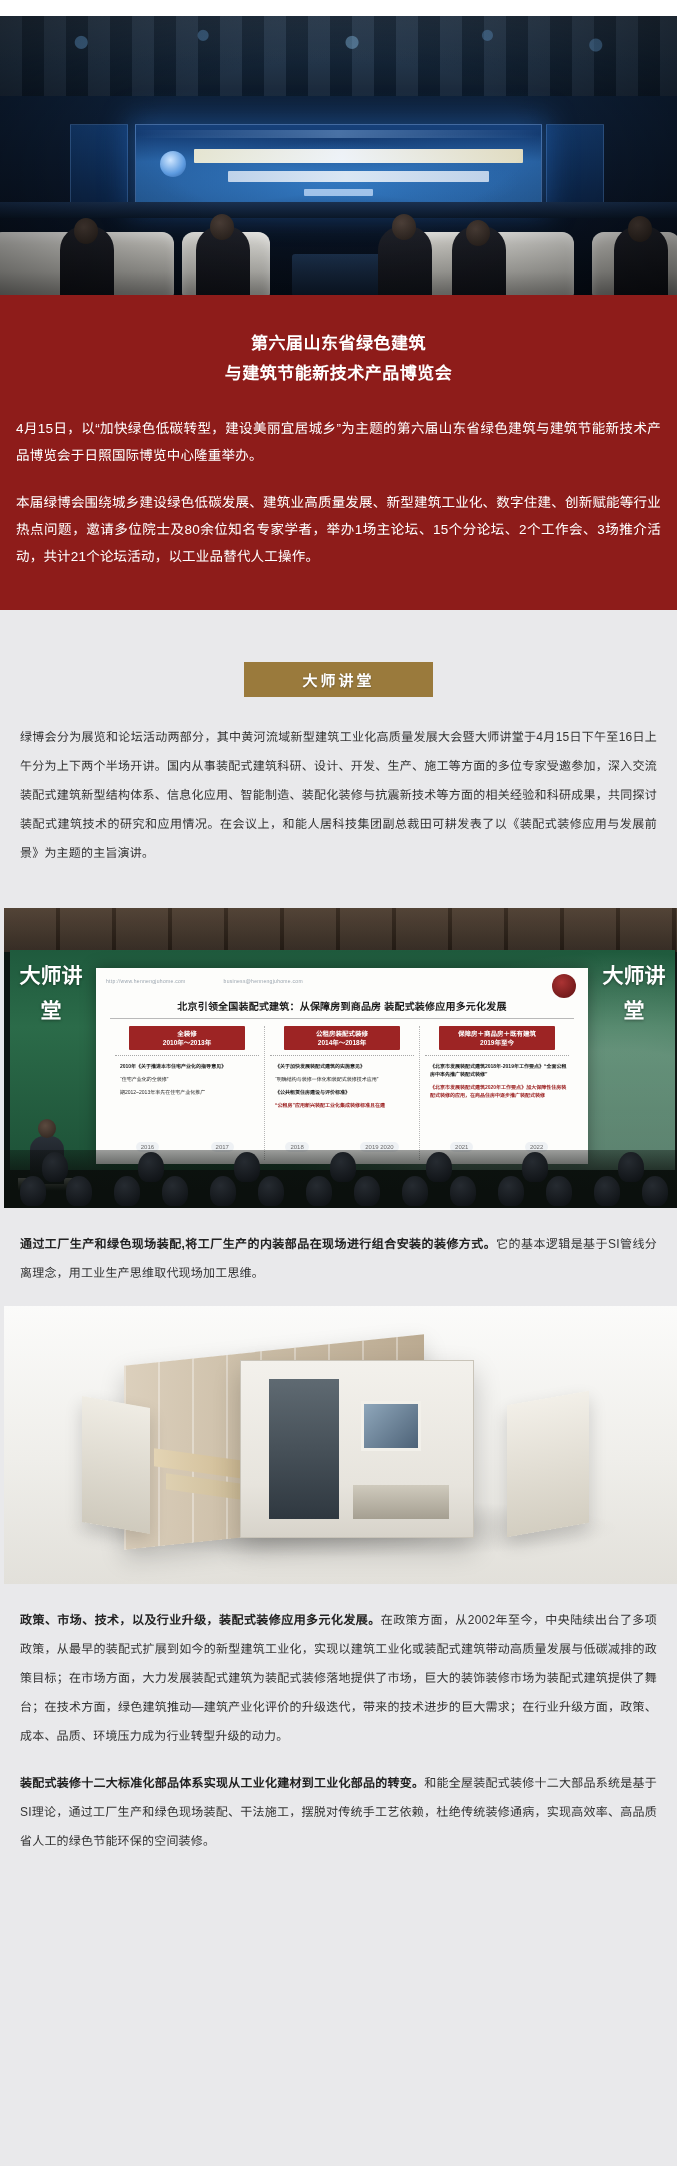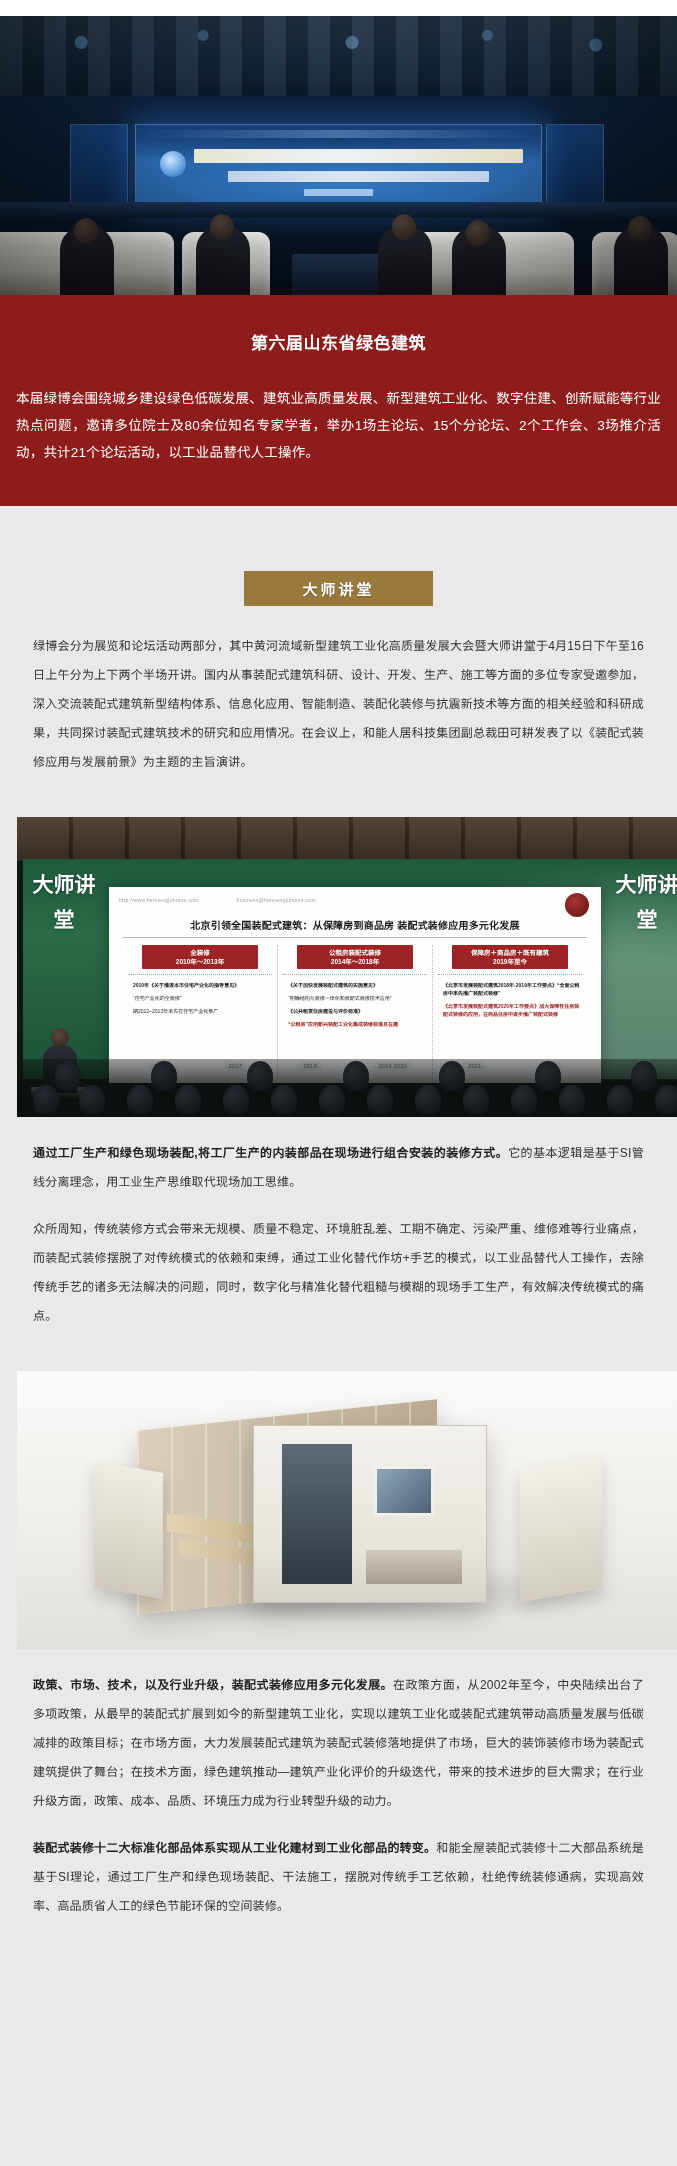--- a/index.html
+++ b/index.html
@@ -140,21 +140,21 @@
     line-height: 27px;
     text-align: justify;
     margin: 0 0 20px 0;
     letter-spacing: .2px;
   }
   .red-para:last-child { margin-bottom: 0; }
 
   
   .grey {
     background: #e9e9eb;
-    padding: 17px;
+    padding: 4px;
   }
   .section-banner-wrap {
     padding: 48px 0 26px 0;
     text-align: center;
   }
   .section-banner {
     display: inline-block;
     background: #9a7a3c;
     color: #ffffff;
     font-size: 15px;
@@ -200,21 +200,21 @@
     background:radial-gradient(ellipse at 85% 90%, rgba(255,255,255,.28) 0 35%, transparent 70%);
   }
   .lecture-photo .lp-cal-l, .lecture-photo .lp-cal-r {
     position:absolute; top:50px; width:66px; color:#ffffff;
     font-size:21px; line-height:35px; text-align:center; font-weight:600;
     text-shadow:0 1px 3px rgba(0,0,0,.4);
   }
   .lecture-photo .lp-cal-l { left: 14px; }
   .lecture-photo .lp-cal-r { right: 14px; }
   .lecture-photo .slide {
-    position: absolute; left: 92px; top: 70px; width: 492px; height: 196px;
+    position: absolute; left: 92px; top: 60px; width: 492px; height: 196px;
     background: #fdfdfb;
     box-shadow: 0 0 14px rgba(0,0,0,.35);
     overflow: hidden;
   }
   .slide .s-urls{
     position:absolute;left:10px;top:10px;right:120px;display:flex;gap:38px;
     font-size:5px;color:#9aa4ae;letter-spacing:.3px;
   }
   .slide .s-logo{
     position:absolute;right:12px;top:6px;width:24px;height:24px;border-radius:50%;
@@ -370,21 +370,23 @@
       <div class="head" style="left:392px;bottom:56px;"></div>
       <div class="head" style="left:466px;bottom:50px;"></div>
       <div class="head" style="left:628px;bottom:54px;"></div>
     </div>
     <div class="vignette"></div>
   </div>
 
   <div class="red-panel">
     <h1 class="red-title">
       <span>第六届山东省绿色建筑</span>
+      <span class="l2">与建筑节能新技术产品博览会</span>
     </h1>
+    <p class="red-para">4月15日，以“加快绿色低碳转型，建设美丽宜居城乡”为主题的第六届山东省绿色建筑与建筑节能新技术产品博览会于日照国际博览中心隆重举办。</p>
     <p class="red-para">本届绿博会围绕城乡建设绿色低碳发展、建筑业高质量发展、新型建筑工业化、数字住建、创新赋能等行业热点问题，邀请多位院士及80余位知名专家学者，举办1场主论坛、15个分论坛、2个工作会、3场推介活动，共计21个论坛活动，以工业品替代人工操作。</p>
   </div>
 
   <div class="grey">
 
     <div class="section-banner-wrap">
       <span class="section-banner">大师讲堂</span>
     </div>
 
     <p class="body-para pad-bot">绿博会分为展览和论坛活动两部分，其中黄河流域新型建筑工业化高质量发展大会暨大师讲堂于4月15日下午至16日上午分为上下两个半场开讲。国内从事装配式建筑科研、设计、开发、生产、施工等方面的多位专家受邀参加，深入交流装配式建筑新型结构体系、信息化应用、智能制造、装配化装修与抗震新技术等方面的相关经验和科研成果，共同探讨装配式建筑技术的研究和应用情况。在会议上，和能人居科技集团副总裁田可耕发表了以《装配式装修应用与发展前景》为主题的主旨演讲。</p>
@@ -480,21 +482,20 @@
         <div class="lp-head" style="left:422px;bottom:26px;"></div>
         <div class="lp-head" style="left:518px;bottom:26px;"></div>
         <div class="lp-head" style="left:614px;bottom:26px;"></div>
       </div>
     </div>
 
     <p class="body-para pad-top">
       <span class="b">通过工厂生产和绿色现场装配,将工厂生产的内装部品在现场进行组合安装的装修方式。</span><span>它的基本逻辑是基于SI管线分离理念，用工业生产思维取代现场加工思维。</span>
     </p>
 
-    <p class="body-para pad-bot">众所周知，传统装修方式会带来无规模、质量不稳定、环境脏乱差、工期不确定、污染严重、维修难等行业痛点，而装配式装修摆脱了对传统模式的依赖和束缚，通过工业化替代作坊+手艺的模式，以工业品替代人工操作，去除传统手艺的诸多无法解决的问题，同时，数字化与精准化替代粗糙与模糊的现场手工生产，有效解决传统模式的痛点。</p>
 
     <div class="render-photo">
       <div class="floorglow"></div>
       <div class="panelwall"></div>
       <div class="slab-l"></div>
       <div class="ply-a"></div>
       <div class="ply-b"></div>
       <div class="room">
         <div class="doorway"></div>
         <div class="art"></div>

